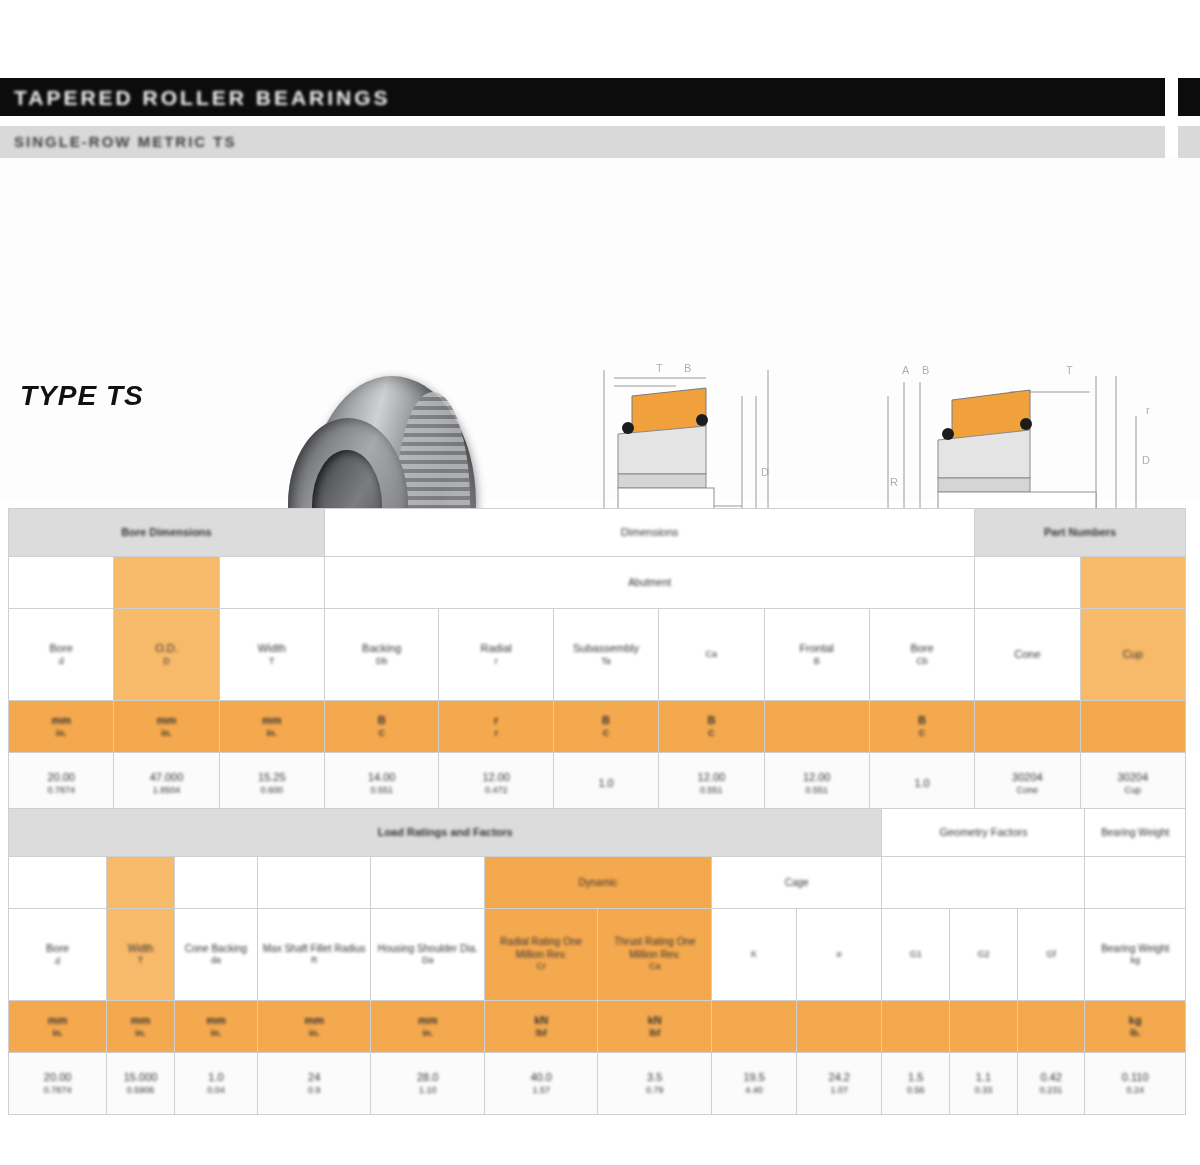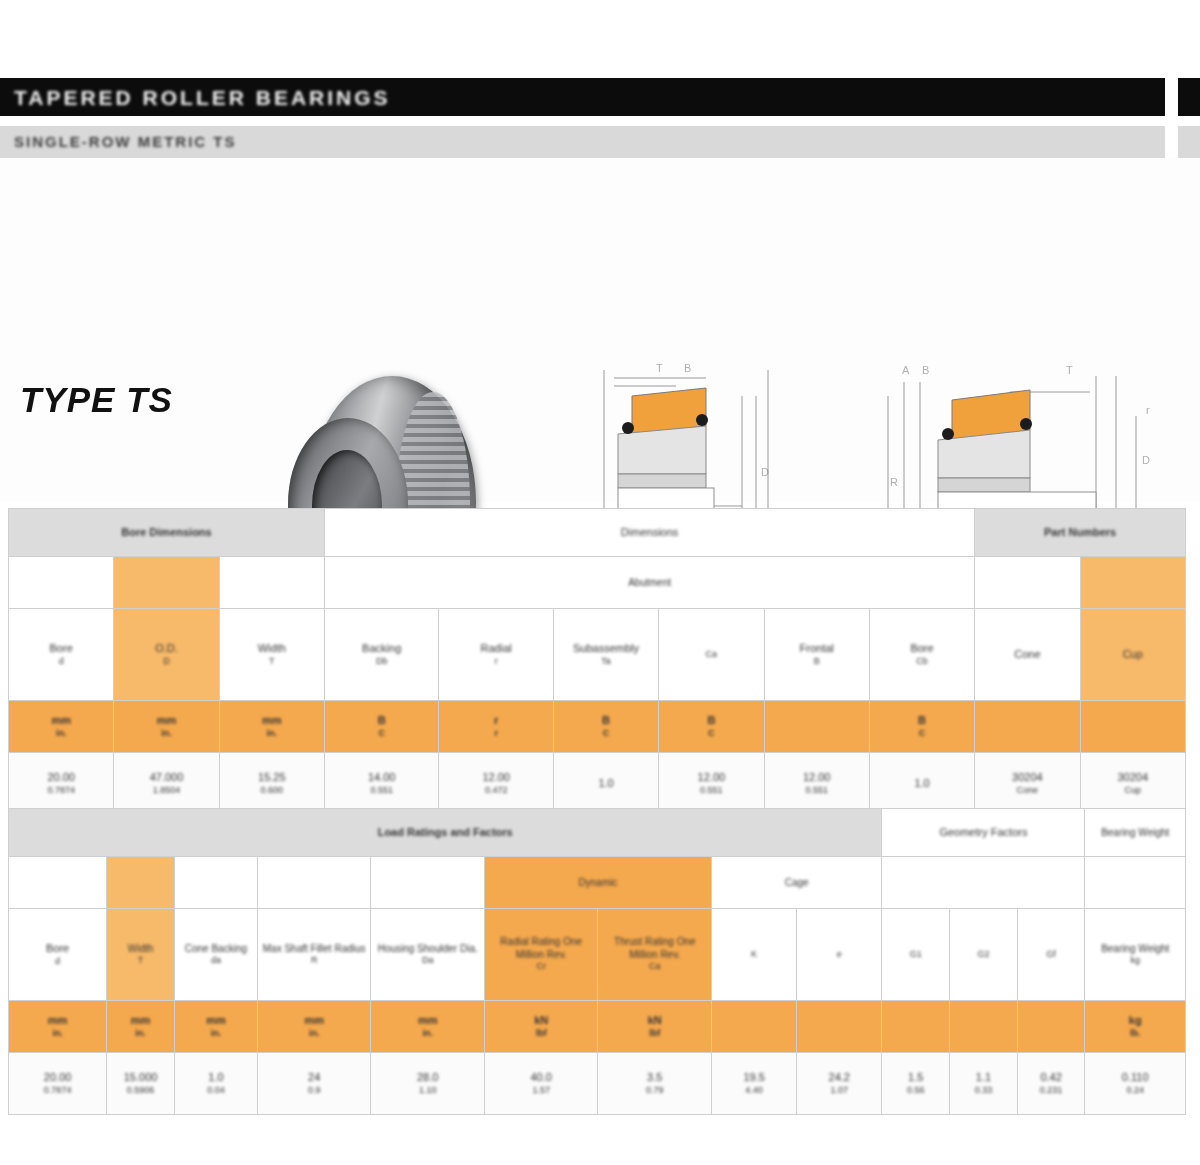--- a/index.html
+++ b/index.html
@@ -14,21 +14,21 @@
   .hdr-right{position:absolute;left:1178px;top:78px;width:22px;height:38px;background:#0c0c0c;}
 
   
   .subhdr{position:absolute;left:0;top:126px;width:1165px;height:32px;background:#d9d9d9;}
   .subhdr-title{position:absolute;left:14px;top:7px;color:#3d3d3d;font-size:15px;font-weight:bold;
                 letter-spacing:2px;filter:blur(1.5px);white-space:nowrap;}
   .subhdr-right{position:absolute;left:1178px;top:126px;width:22px;height:32px;background:#d9d9d9;}
 
   
   .figzone{position:absolute;left:0;top:158px;width:1200px;height:344px;background:#fdfdfd;}
-  .type-label{position:absolute;left:20px;top:222px;font-size:35px;font-weight:bold;color:#111;
+  .type-label{position:absolute;left:20px;top:222px;font-size:28px;font-weight:bold;color:#111;
               letter-spacing:1px;font-style:italic;}
 
   
   .bearing{position:absolute;left:278px;top:200px;width:200px;height:290px;}
   .bearing .outer{position:absolute;left:30px;top:18px;width:168px;height:252px;border-radius:50%/50%;
         background:linear-gradient(105deg,#6d6f72 0%,#9a9c9f 18%,#cfd1d3 34%,#8c8e91 52%,#5e6063 70%,#a9abae 86%,#76787b 100%);
         box-shadow:inset -8px 0 18px rgba(0,0,0,.45), 2px 2px 8px rgba(0,0,0,.35);}
   .bearing .ribs{position:absolute;left:118px;top:34px;width:74px;height:220px;border-radius:50%/50%;
         background:repeating-linear-gradient(180deg,#b9bbbe 0 5px,#7e8083 5px 9px);opacity:.85;}
   .bearing .face{position:absolute;left:10px;top:60px;width:120px;height:172px;border-radius:50%/50%;

